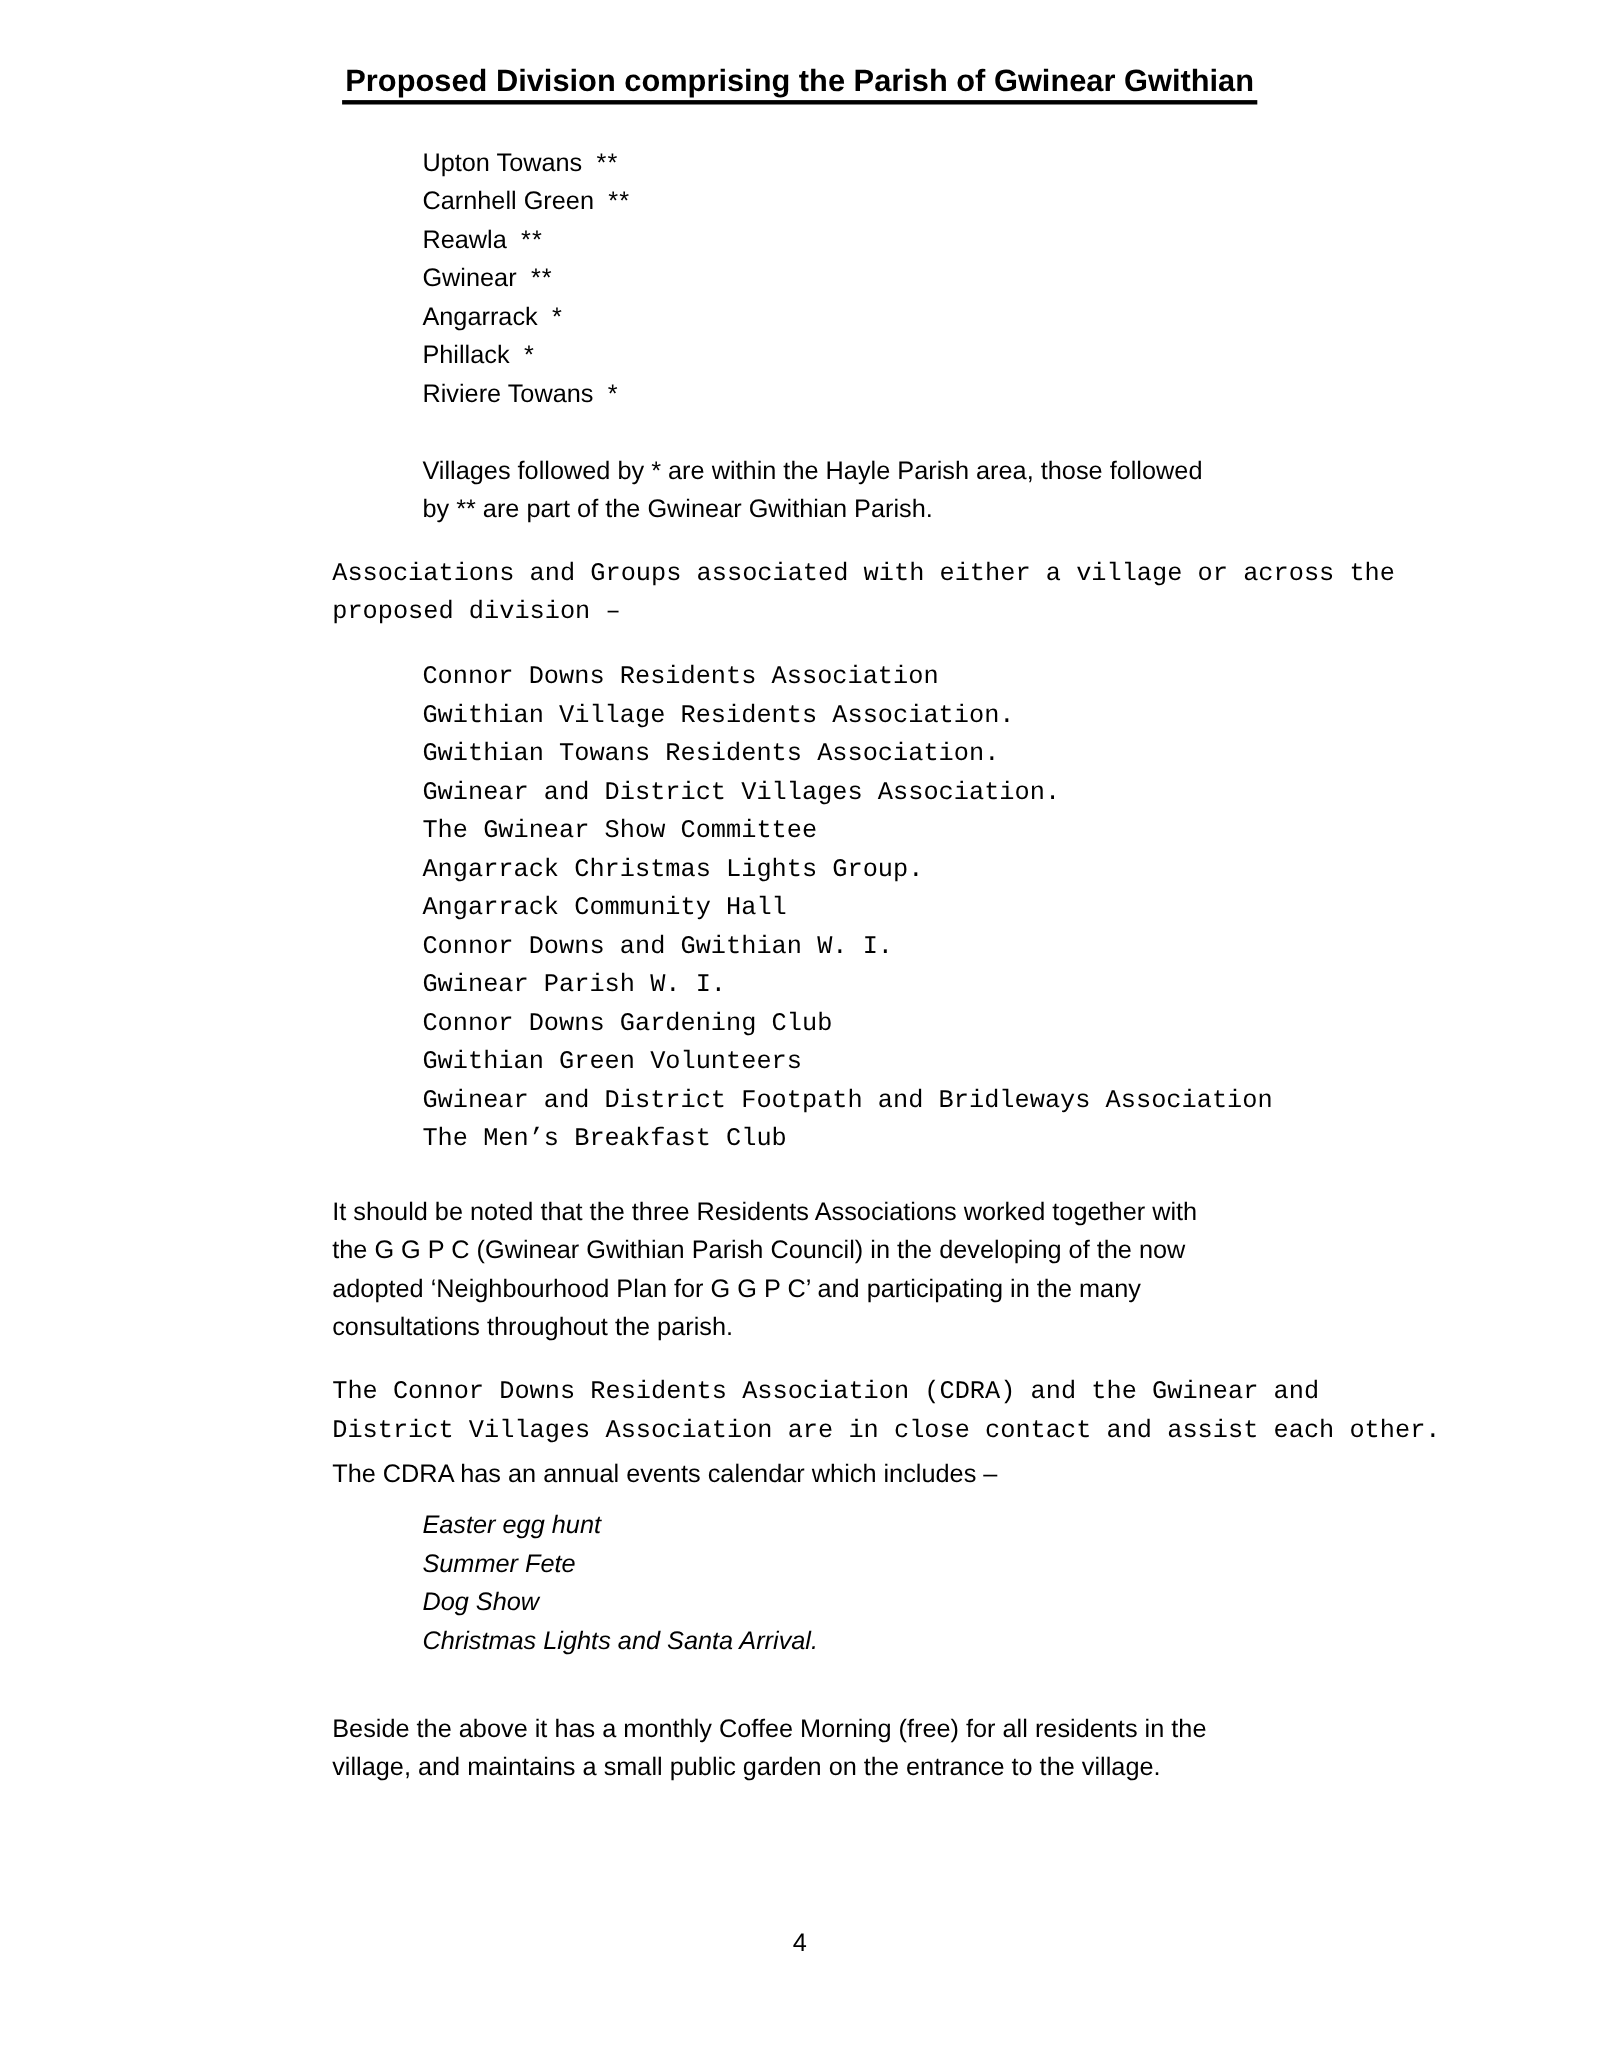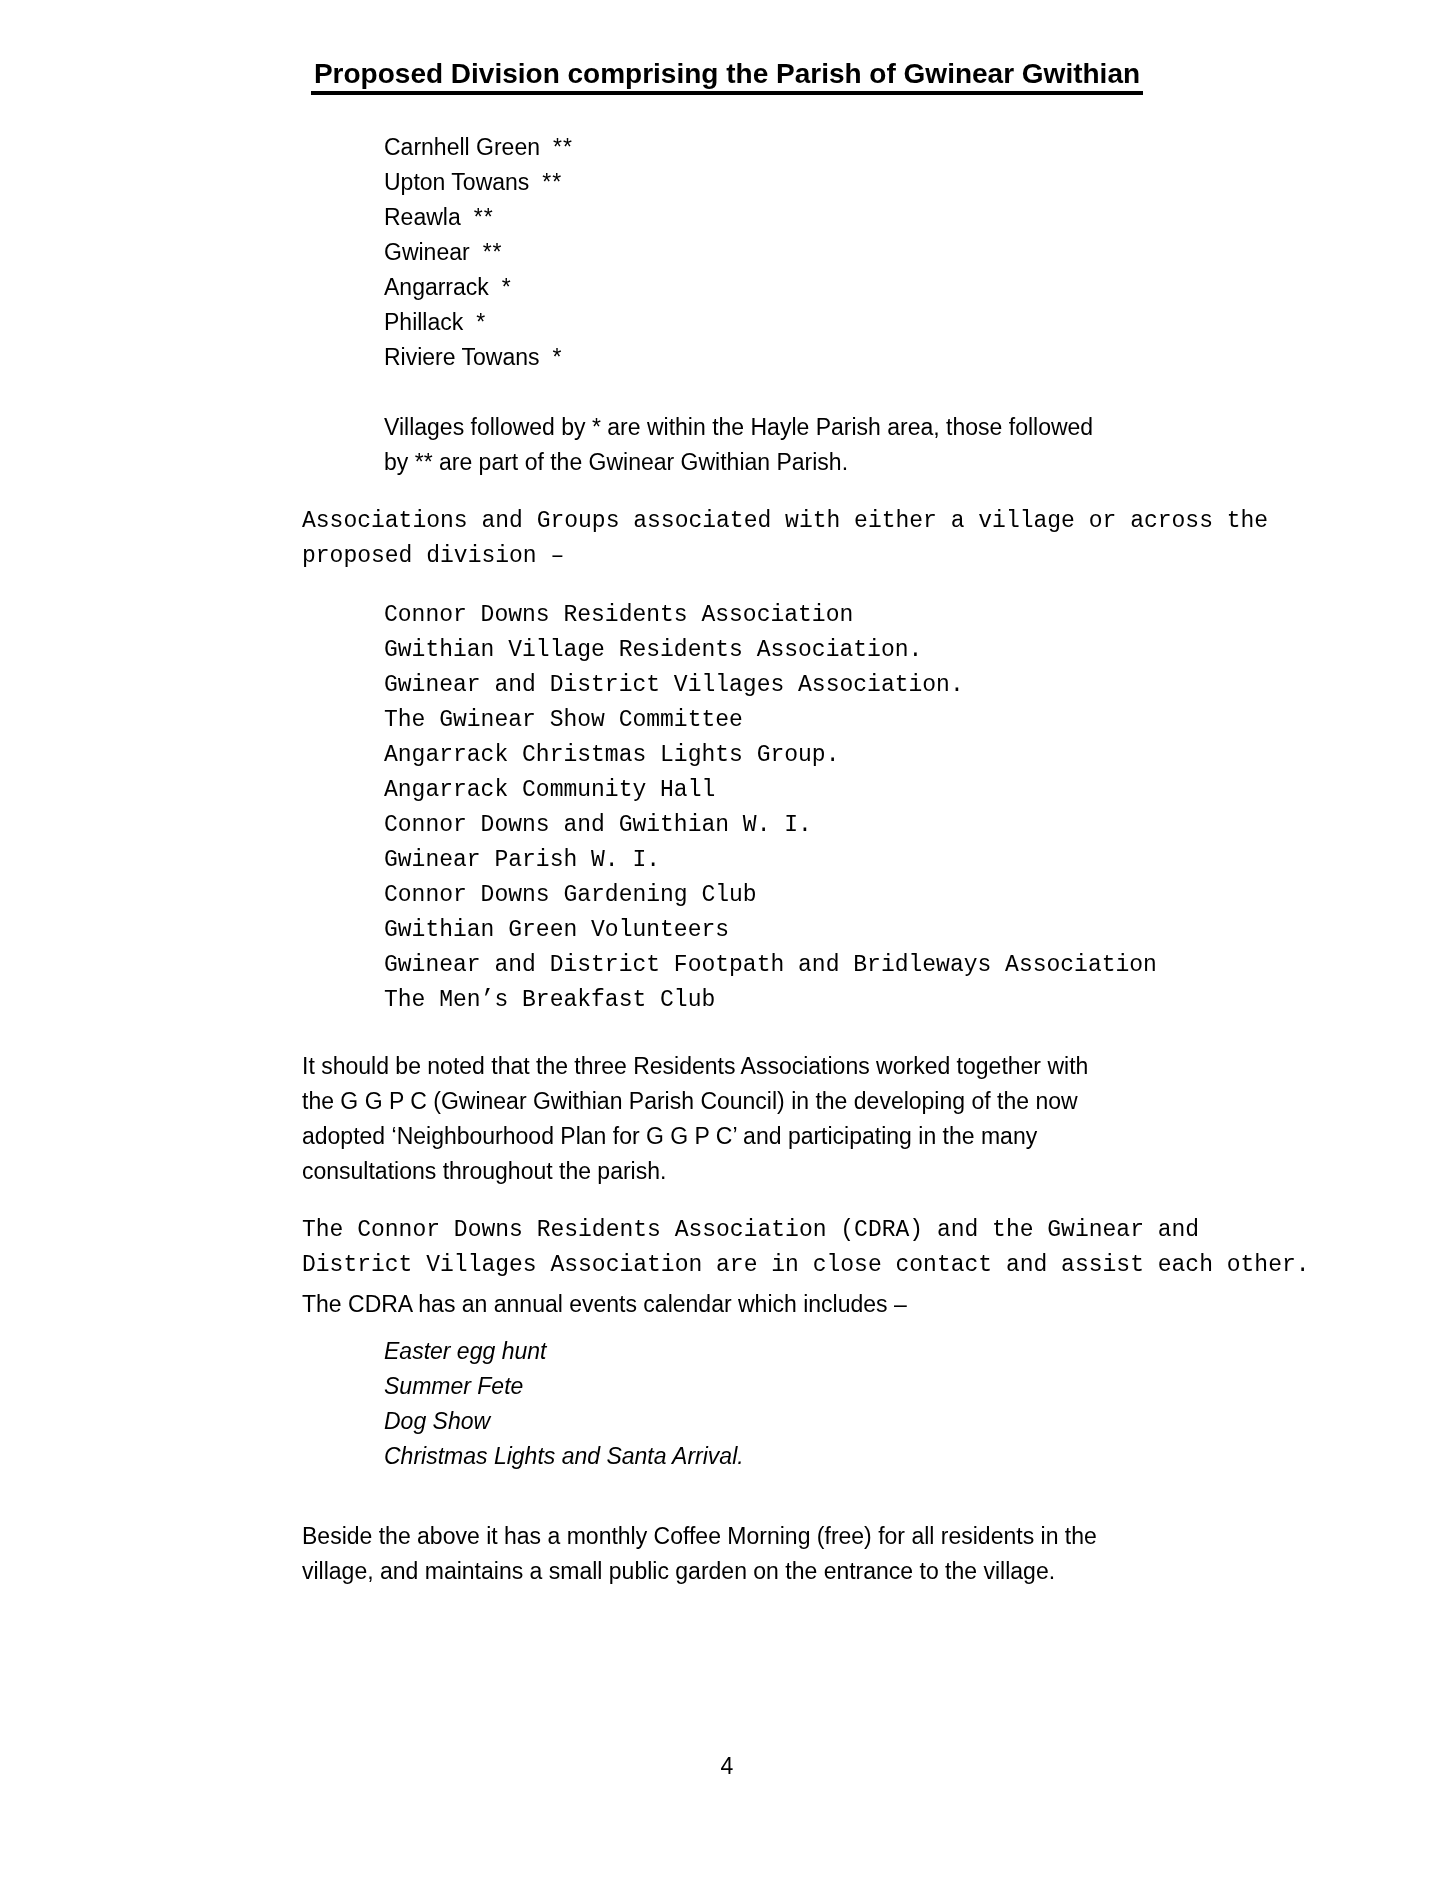--- a/index.html
+++ b/index.html
@@ -67,38 +67,39 @@
 </head>
 <body>
 
 <div class="page">
 
   <div class="doc-title">
     <div><span class="u">Proposed Division comprising the Parish of Gwinear Gwithian</span></div>
   </div>
 
   <div class="block indent mt-35">
+    <div class="village-row"><span>Upton Towans</span><span class="village-marker">**</span></div>
     <div class="village-row"><span>Carnhell Green</span><span class="village-marker">**</span></div>
-    <div class="village-row"><span>Upton Towans</span><span class="village-marker">**</span></div>
     <div class="village-row"><span>Reawla</span><span class="village-marker">**</span></div>
     <div class="village-row"><span>Gwinear</span><span class="village-marker">**</span></div>
     <div class="village-row"><span>Angarrack</span><span class="village-marker">*</span></div>
     <div class="village-row"><span>Phillack</span><span class="village-marker">*</span></div>
     <div class="village-row"><span>Riviere Towans</span><span class="village-marker">*</span></div>
   </div>
 
   <div class="block indent mt-35" style="white-space: pre-line;">Villages followed by * are within the Hayle Parish area, those followed
 by ** are part of the Gwinear Gwithian Parish.</div>
 
   <div class="para mt-24">Associations and Groups associated with either a village or across the
 proposed division –</div>
 
   <div class="block indent mt-24">
     <div>Connor Downs Residents Association</div>
     <div>Gwithian Village Residents Association.</div>
+    <div>Gwithian Towans Residents Association.</div>
     <div>Gwinear and District Villages Association.</div>
     <div>The Gwinear Show Committee</div>
     <div>Angarrack Christmas Lights Group.</div>
     <div>Angarrack Community Hall</div>
     <div>Connor Downs and Gwithian W. I.</div>
     <div>Gwinear Parish W. I.</div>
     <div>Connor Downs Gardening Club</div>
     <div>Gwithian Green Volunteers</div>
     <div>Gwinear and District Footpath and Bridleways Association</div>
     <div>The Men’s Breakfast Club</div>

